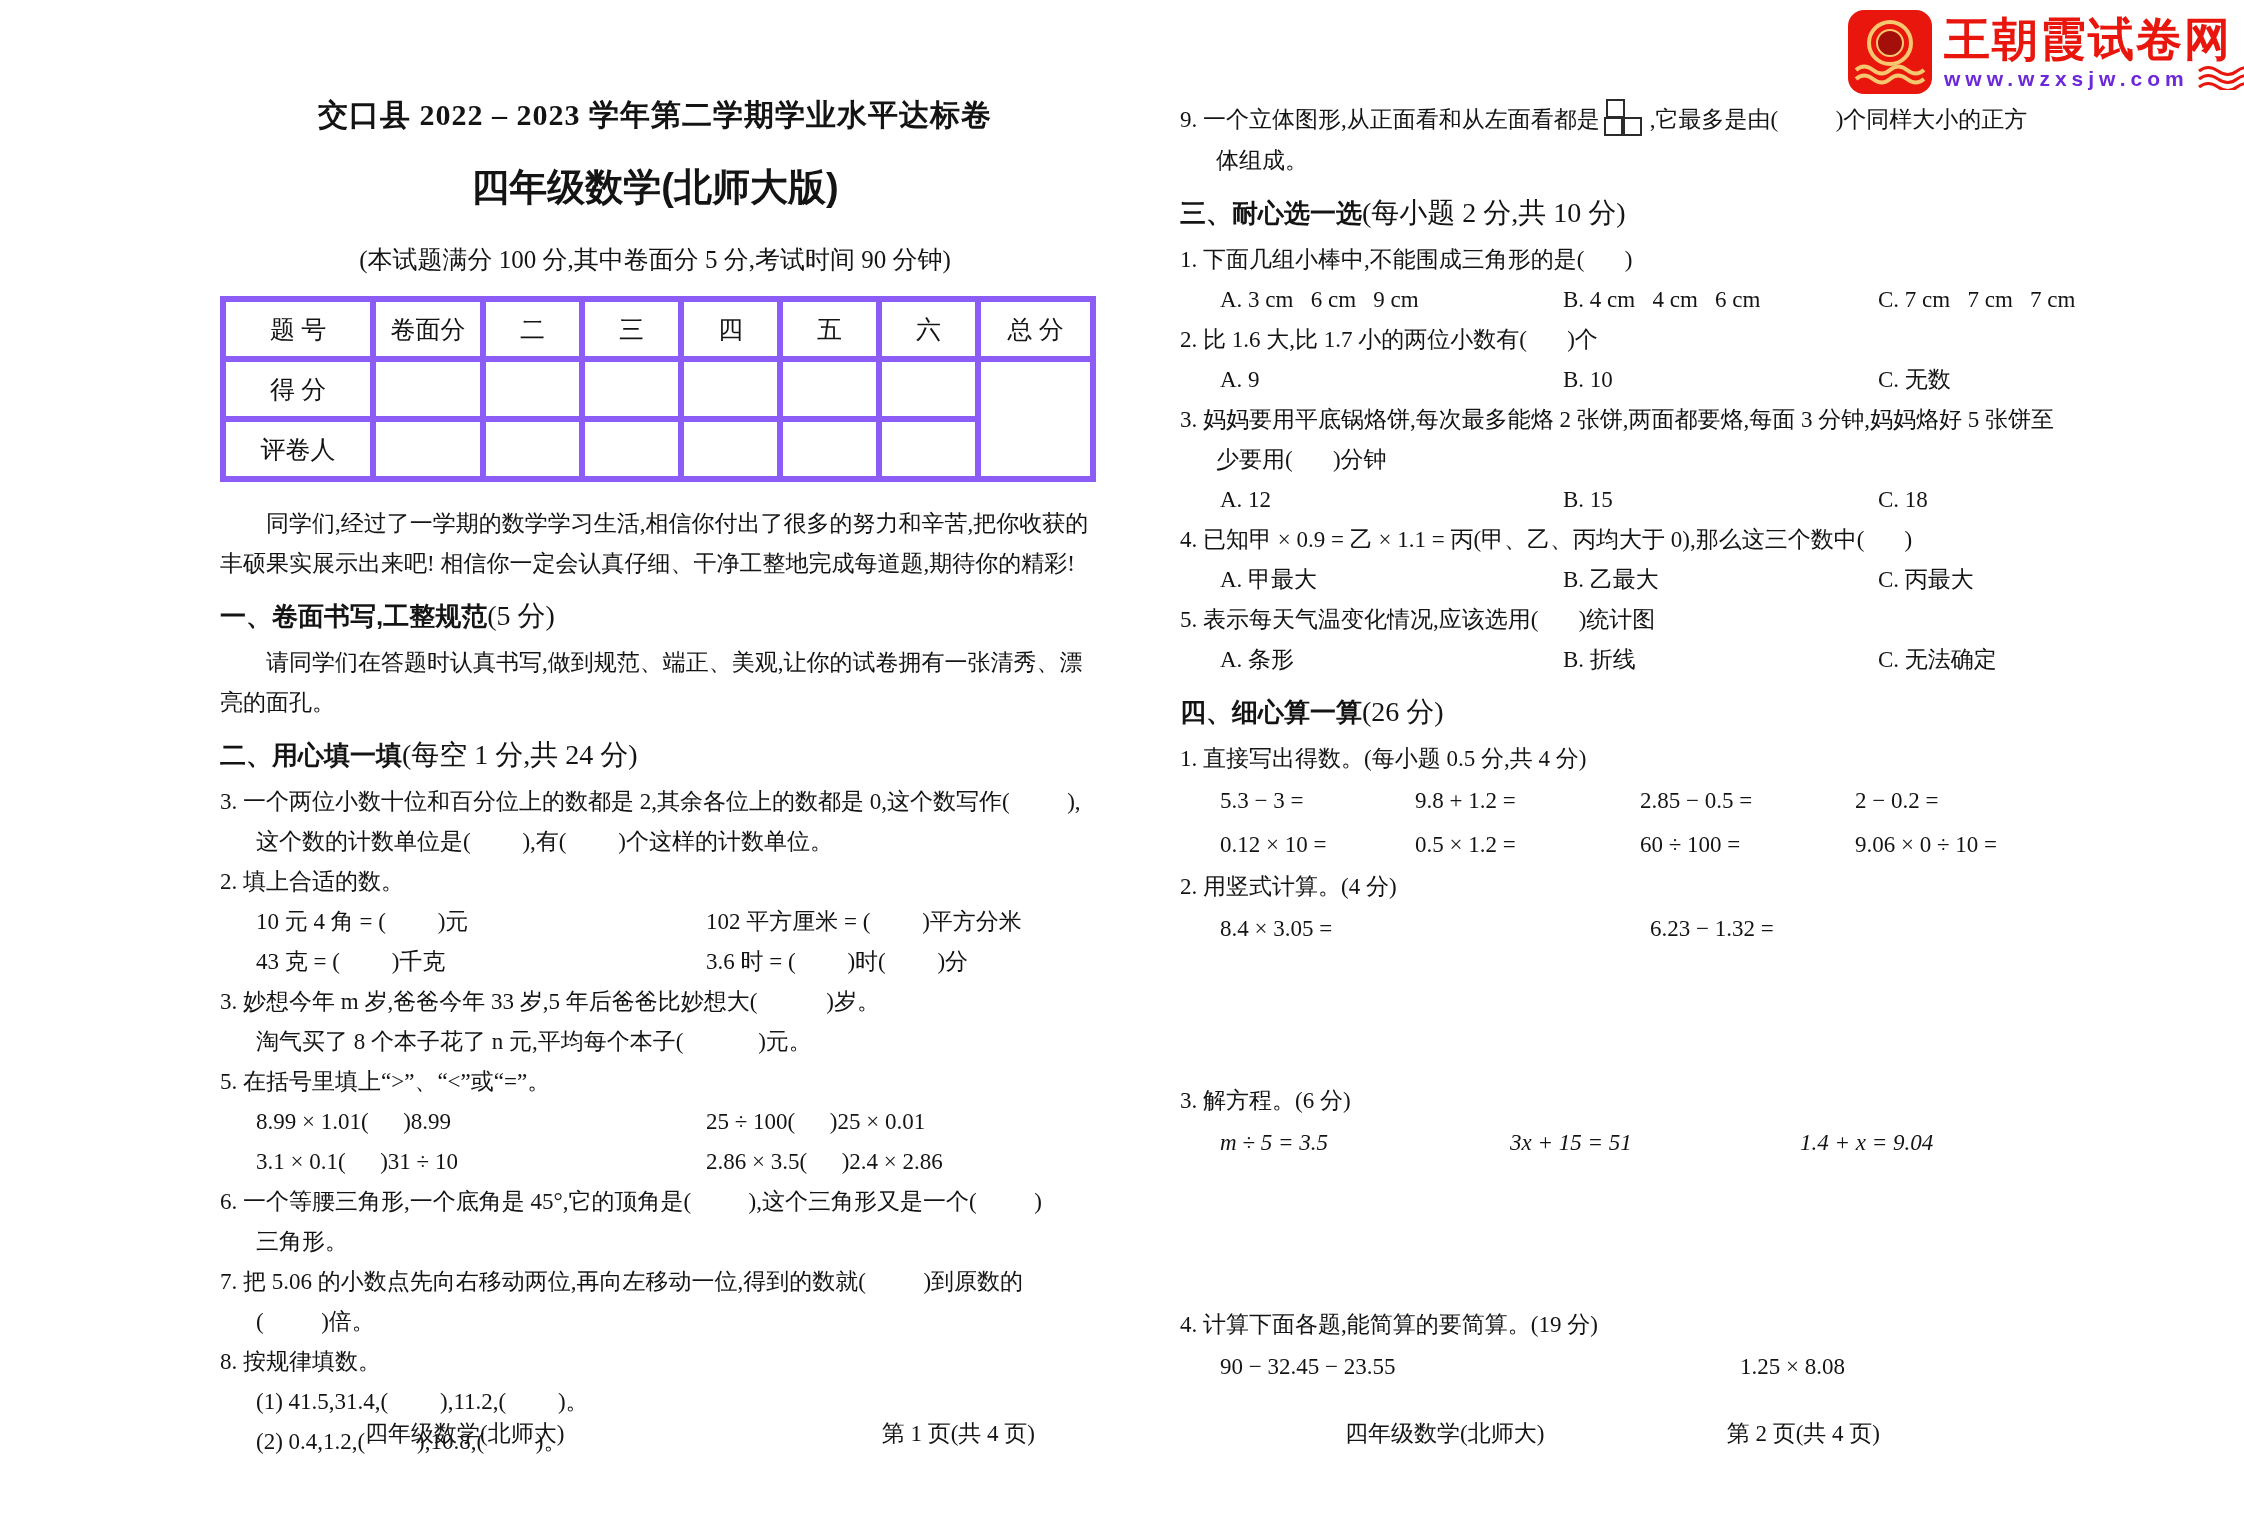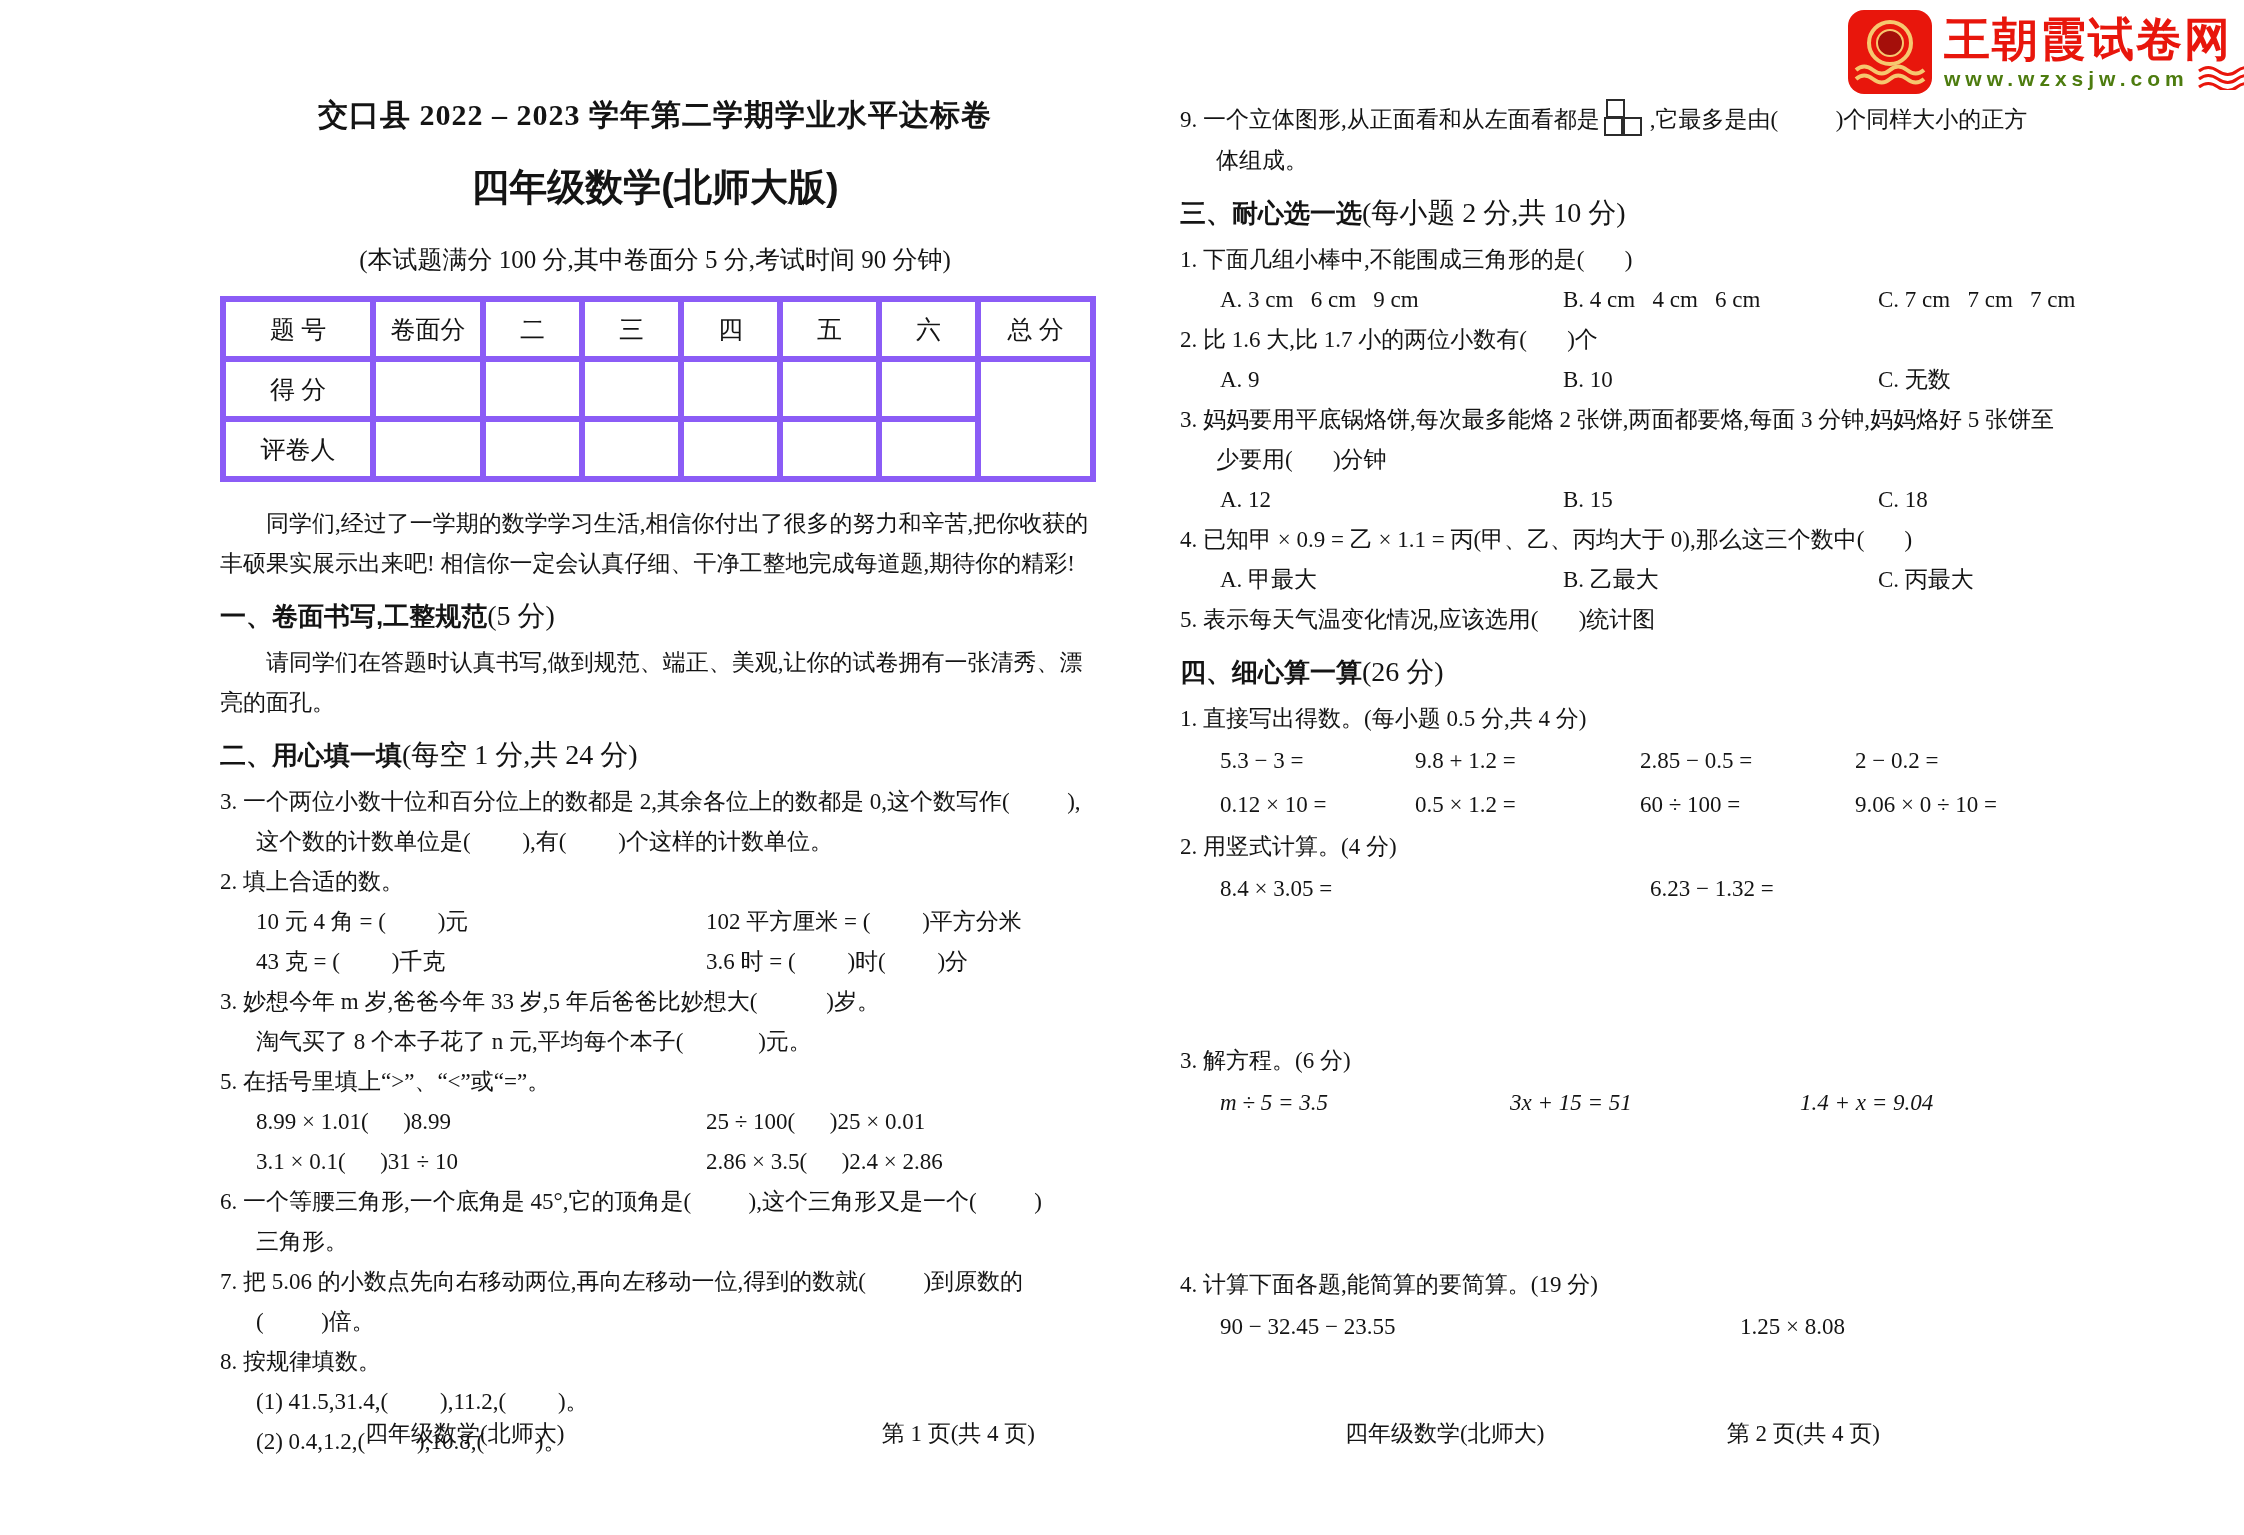--- a/index.html
+++ b/index.html
@@ -11,21 +11,21 @@
   
   #logo{position:absolute;left:1848px;top:10px;display:flex;align-items:center;gap:12px;}
   #logo .brand-col{display:flex;flex-direction:column;justify-content:center;}
   #logo .brand-name{
     font-family:"Liberation Sans","DejaVu Sans",sans-serif;font-weight:900;
     font-size:46px;line-height:50px;color:#e8160c;letter-spacing:2px;white-space:nowrap;
   }
   #logo .brand-url-row{display:flex;align-items:center;gap:8px;}
   #logo .brand-url{
     font-family:"Liberation Sans","DejaVu Sans",sans-serif;font-weight:700;
-    font-size:21px;color:#4d7c0f;letter-spacing:5px;white-space:nowrap;
+    font-size:21px;color:#6d28d9;letter-spacing:5px;white-space:nowrap;
   }
   
   .page{position:absolute;top:95px;}
   #page1{left:220px;width:870px;}
   #page2{left:1180px;width:915px;}
   .doc-title{text-align:center;font-size:30px;font-weight:bold;margin:0 0 26px 0;letter-spacing:1px;}
   .doc-subtitle{text-align:center;font-size:38px;font-weight:bold;margin:0 0 30px 0;font-family:"Liberation Sans","DejaVu Sans",sans-serif;}
   .doc-note{text-align:center;font-size:25px;margin:0 0 20px 0;}
   
   table.score{border-collapse:collapse;width:870px;table-layout:fixed;}
@@ -219,20 +219,25 @@
       <span class="cell">B. 15</span>
       <span class="cell">C. 18</span>
     </div>
     <div class="line">4. 已知甲 × 0.9 = 乙 × 1.1 = 丙(甲、乙、丙均大于 0),那么这三个数中(       )</div>
     <div class="choices">
       <span class="cell">A. 甲最大</span>
       <span class="cell">B. 乙最大</span>
       <span class="cell">C. 丙最大</span>
     </div>
     <div class="line">5. 表示每天气温变化情况,应该选用(       )统计图</div>
+    <div class="choices">
+      <span class="cell">A. 条形</span>
+      <span class="cell">B. 折线</span>
+      <span class="cell">C. 无法确定</span>
+    </div>
 
     <div class="sec-head">
       <span class="hm">四、细心算一算</span><span class="hn">(26 分)</span>
     </div>
 
     <div class="line">1. 直接写出得数。(每小题 0.5 分,共 4 分)</div>
     <div class="calc4">
       <span class="cell">5.3 − 3 =</span>
       <span class="cell">9.8 + 1.2 =</span>
       <span class="cell">2.85 − 0.5 =</span>

